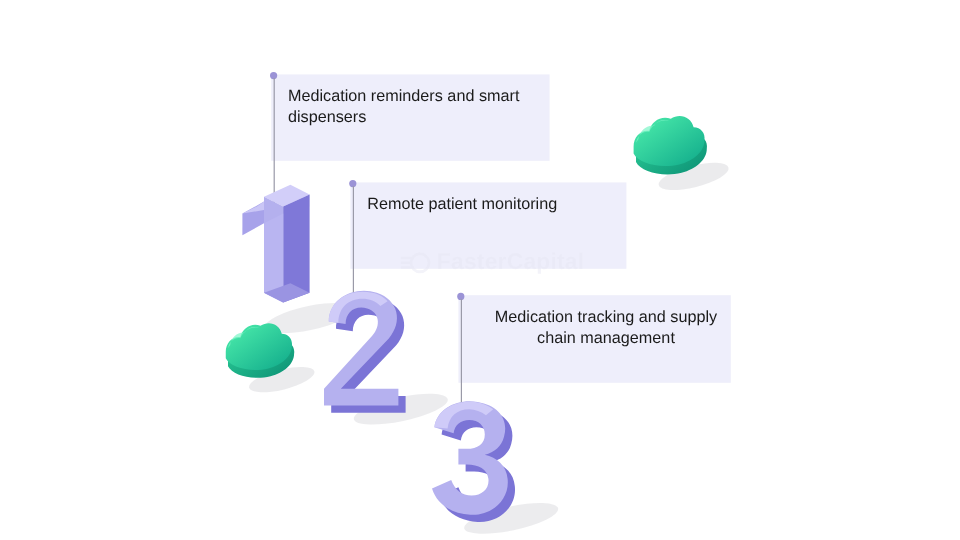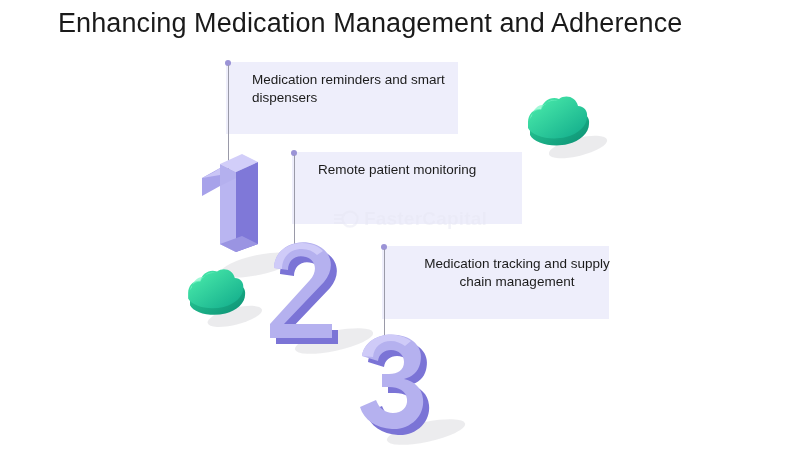--- a/index.html
+++ b/index.html
@@ -34,21 +34,20 @@
     background: #eeeefb;
   }
   .step-text {
     position: absolute;
     left: 14px;
     top: 9px;
     width: 210px;
     font-size: 13.5px;
     line-height: 18px;
     color: #1b1b1b;
-    margin-left: 12px;
   }
   #panel-1 { left: 226px; top: 62px;  width: 232px; height: 72px; }
   #panel-2 { left: 292px; top: 152px; width: 230px; height: 72px; }
   #panel-3 { left: 382px; top: 246px; width: 227px; height: 73px; }
   #text-3 { width: 218px; text-align: center; }
 
   
   .connector { position: absolute; }
   .connector .dot {
     position: absolute;
@@ -103,21 +102,20 @@
     font-weight: bold;
     color: #e8e8f4;
     letter-spacing: 0.2px;
   }
 </style>
 </head>
 <body>
 
 <div id="canvas">
 
-  <div id="page-title">Enhancing Medication Management and Adherence</div>
 
   <div class="step-panel" id="panel-1">
     <div class="step-text">Medication reminders and smart dispensers</div>
   </div>
   <div class="connector" id="connector-1">
     <div class="dot"></div>
     <div class="stem"></div>
   </div>
   <div class="numeral" id="numeral-1">
     <svg width="130" height="140" viewBox="0 0 130 140">

